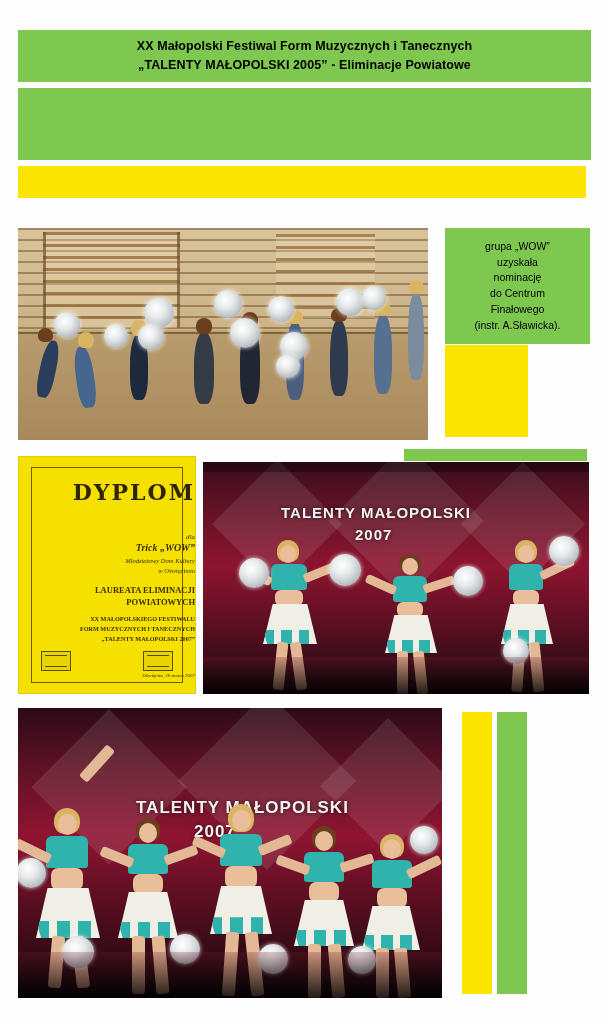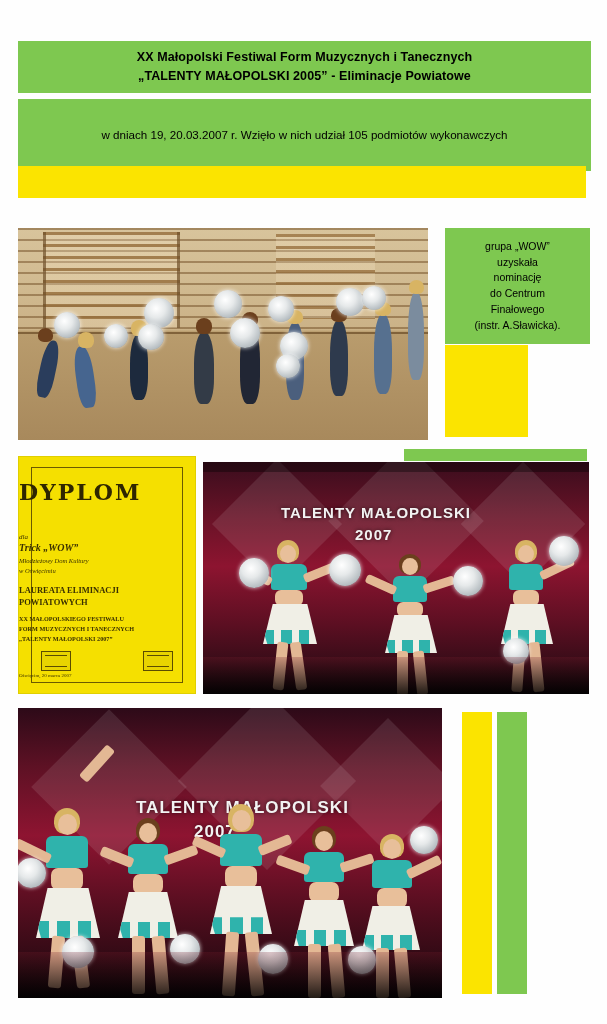--- a/index.html
+++ b/index.html
@@ -23,21 +23,20 @@
     background: #fefefe;
   }
 
   
   .banner {
     position: absolute;
     background: #7ec850;
     color: #000000;
     text-align: center;
     font-weight: bold;
-    margin-top: 11px;
   }
   #title-banner {
     left: 18px;
     top: 30px;
     width: 573px;
     height: 52px;
     display: flex;
     flex-direction: column;
     align-items: center;
     justify-content: center;
@@ -180,21 +179,21 @@
     box-sizing: border-box;
   }
   #photo-diploma .dip-frame {
     position: absolute;
     left: 12px; top: 10px; right: 12px; bottom: 10px;
     border: 1.5px double #6b5a00;
   }
   .dip-text {
     position: absolute;
     width: 100%;
-    text-align: left;
+    text-align: right;
     color: #3a3000;
     font-family: "Liberation Serif", serif;
   }
   #dip-title {
     top: 22px;
     font-size: 22px;
     letter-spacing: 2px;
     font-family: "DejaVu Serif", serif;
     font-weight: bold;
     color: #2f2600;
@@ -296,21 +295,20 @@
 <body>
 
 <div class="page">
 
   <div class="banner" id="title-banner">
     <div class="line1">XX Małopolski Festiwal Form Muzycznych i Tanecznych</div>
     <div class="line2">„TALENTY MAŁOPOLSKI 2005” - Eliminacje Powiatowe</div>
   </div>
 
   <div class="banner" id="desc-banner">
-    <div>w dniach 19, 20.03.2007 r. Wzięło w nich udział 105 podmiotów wykonawczych</div>
   </div>
 
   <div class="yellow" id="yellow-bar-top"></div>
 
   <div class="photo" id="photo-gym">
     <div class="wallbars"></div>
     <div class="wallbars2"></div>
     <div class="wallbars3"></div>
     <div class="floorline"></div>
 

